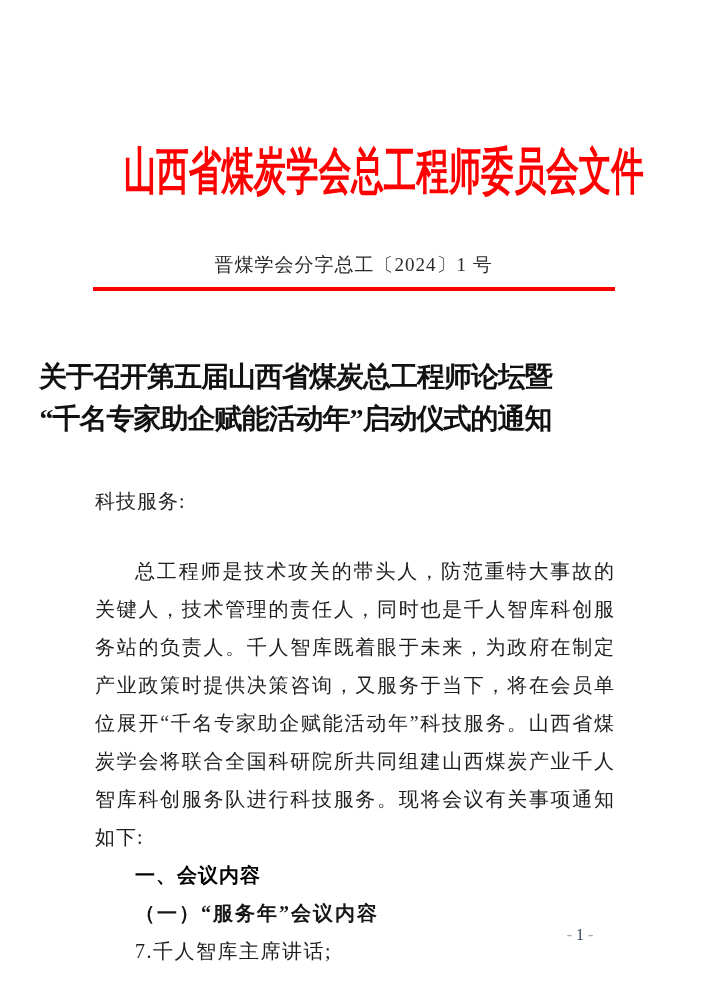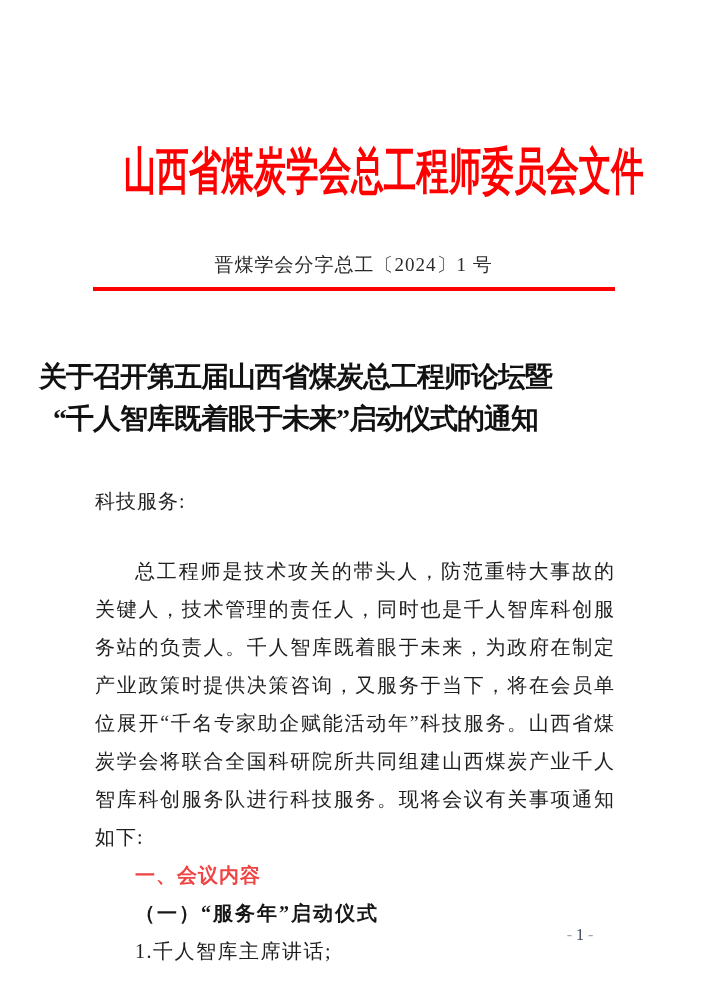--- a/index.html
+++ b/index.html
@@ -80,21 +80,21 @@
   .para {
     text-align: justify;
     text-justify: inter-character;
   }
   .para.indent { text-indent: 2em; margin-top: 32px; }
   .section-heading {
     text-indent: 2em;
     font-family: "Liberation Sans", "DejaVu Sans", sans-serif;
     font-weight: bold;
     letter-spacing: 1px;
-    color: #ef4444;
+    color: #000000;
   }
   .subsection-heading {
     text-indent: 2em;
     font-weight: bold;
     letter-spacing: 2px;
     color: #161616;
   }
   .list-item {
     text-indent: 2em;
     letter-spacing: 1.5px;
@@ -120,28 +120,28 @@
 <div class="page">
 
   <div class="org-title">山西省煤炭学会总工程师委员会文件</div>
 
   <div class="doc-number">晋煤学会分字总工〔2024〕1 号</div>
 
   <div class="red-divider"></div>
 
   <div class="doc-title">
     <div>关于召开第五届山西省煤炭总工程师论坛暨</div>
-    <div>“千人智库既着眼于未来”启动仪式的通知</div>
+    <div>“千名专家助企赋能活动年”启动仪式的通知</div>
   </div>
 
   <div class="body-block">
     <div class="para">科技服务:</div>
     <div class="para indent">总工程师是技术攻关的带头人，防范重特大事故的关键人，技术管理的责任人，同时也是千人智库科创服务站的负责人。千人智库既着眼于未来，为政府在制定产业政策时提供决策咨询，又服务于当下，将在会员单位展开“千名专家助企赋能活动年”科技服务。山西省煤炭学会将联合全国科研院所共同组建山西煤炭产业千人智库科创服务队进行科技服务。现将会议有关事项通知如下:</div>
     <div class="section-heading">一、会议内容</div>
-    <div class="subsection-heading">（一）“服务年”启动仪式</div>
-    <div class="list-item">1.千人智库主席讲话;</div>
+    <div class="subsection-heading">（一）“服务年”会议内容</div>
+    <div class="list-item">7.千人智库主席讲话;</div>
   </div>
 
   <div class="page-number">
     <span class="dash">-</span><span class="num">1</span><span class="dash">-</span>
   </div>
 
 </div>
 
 </body></html>

